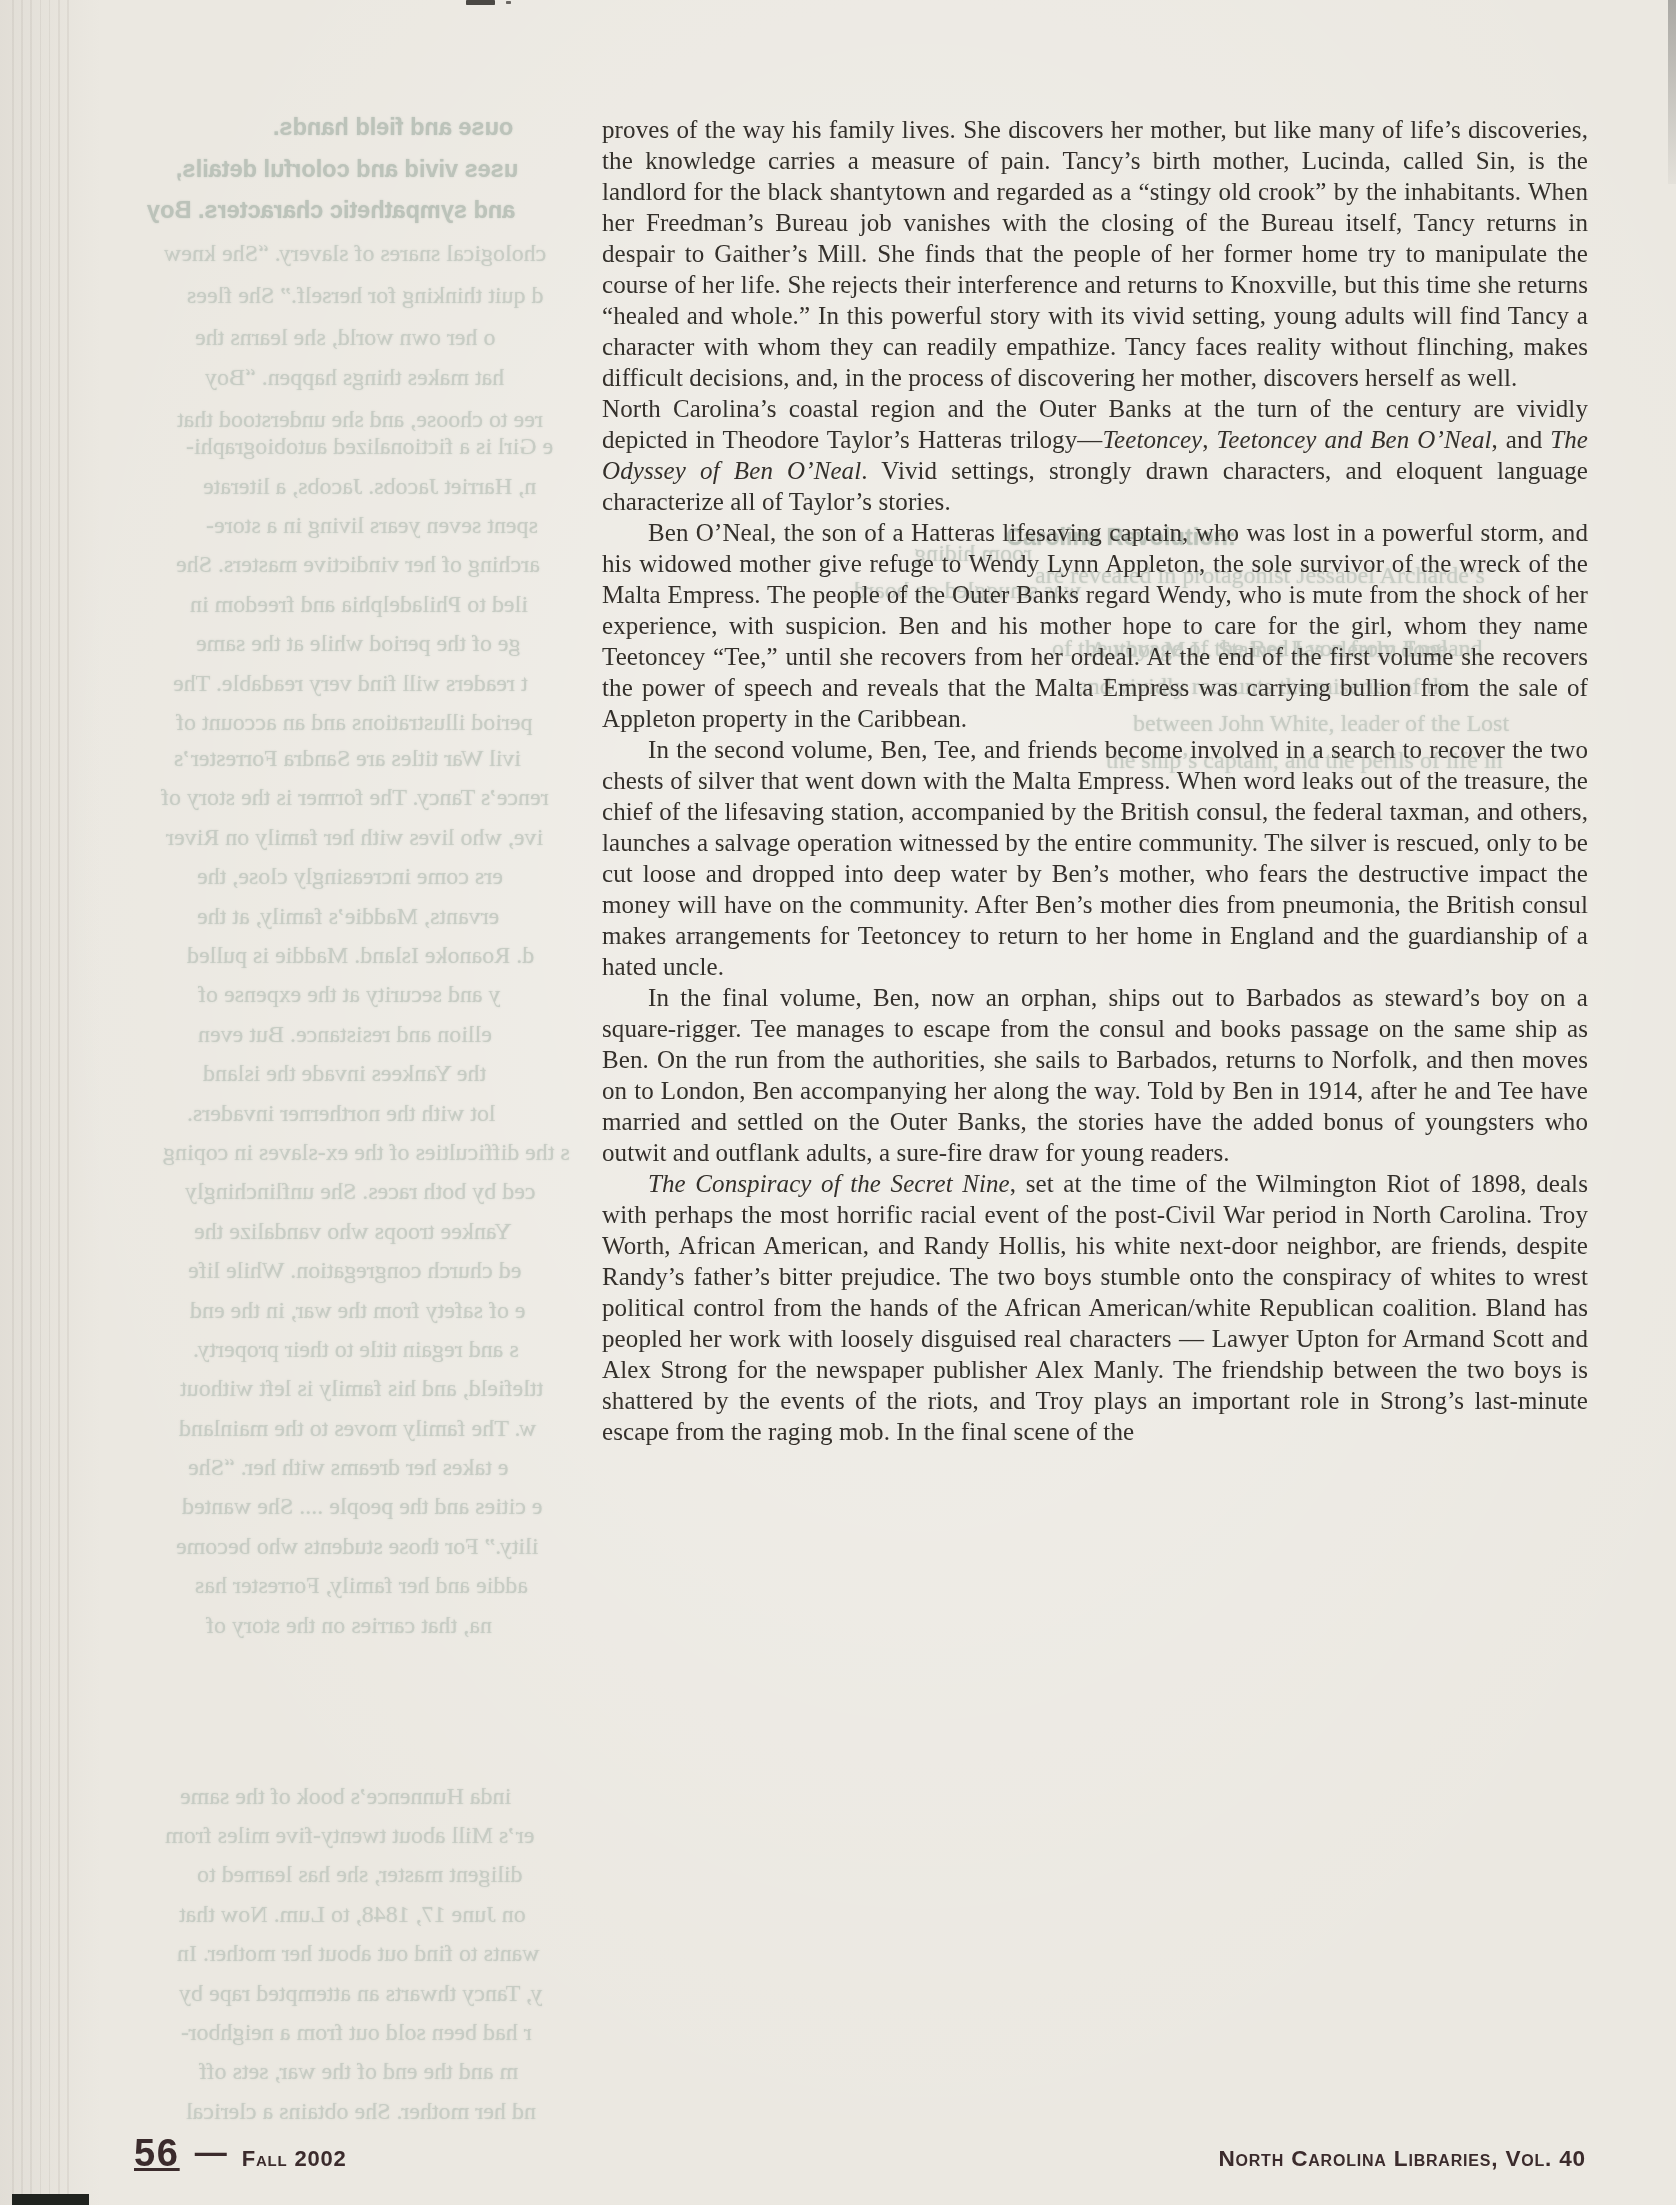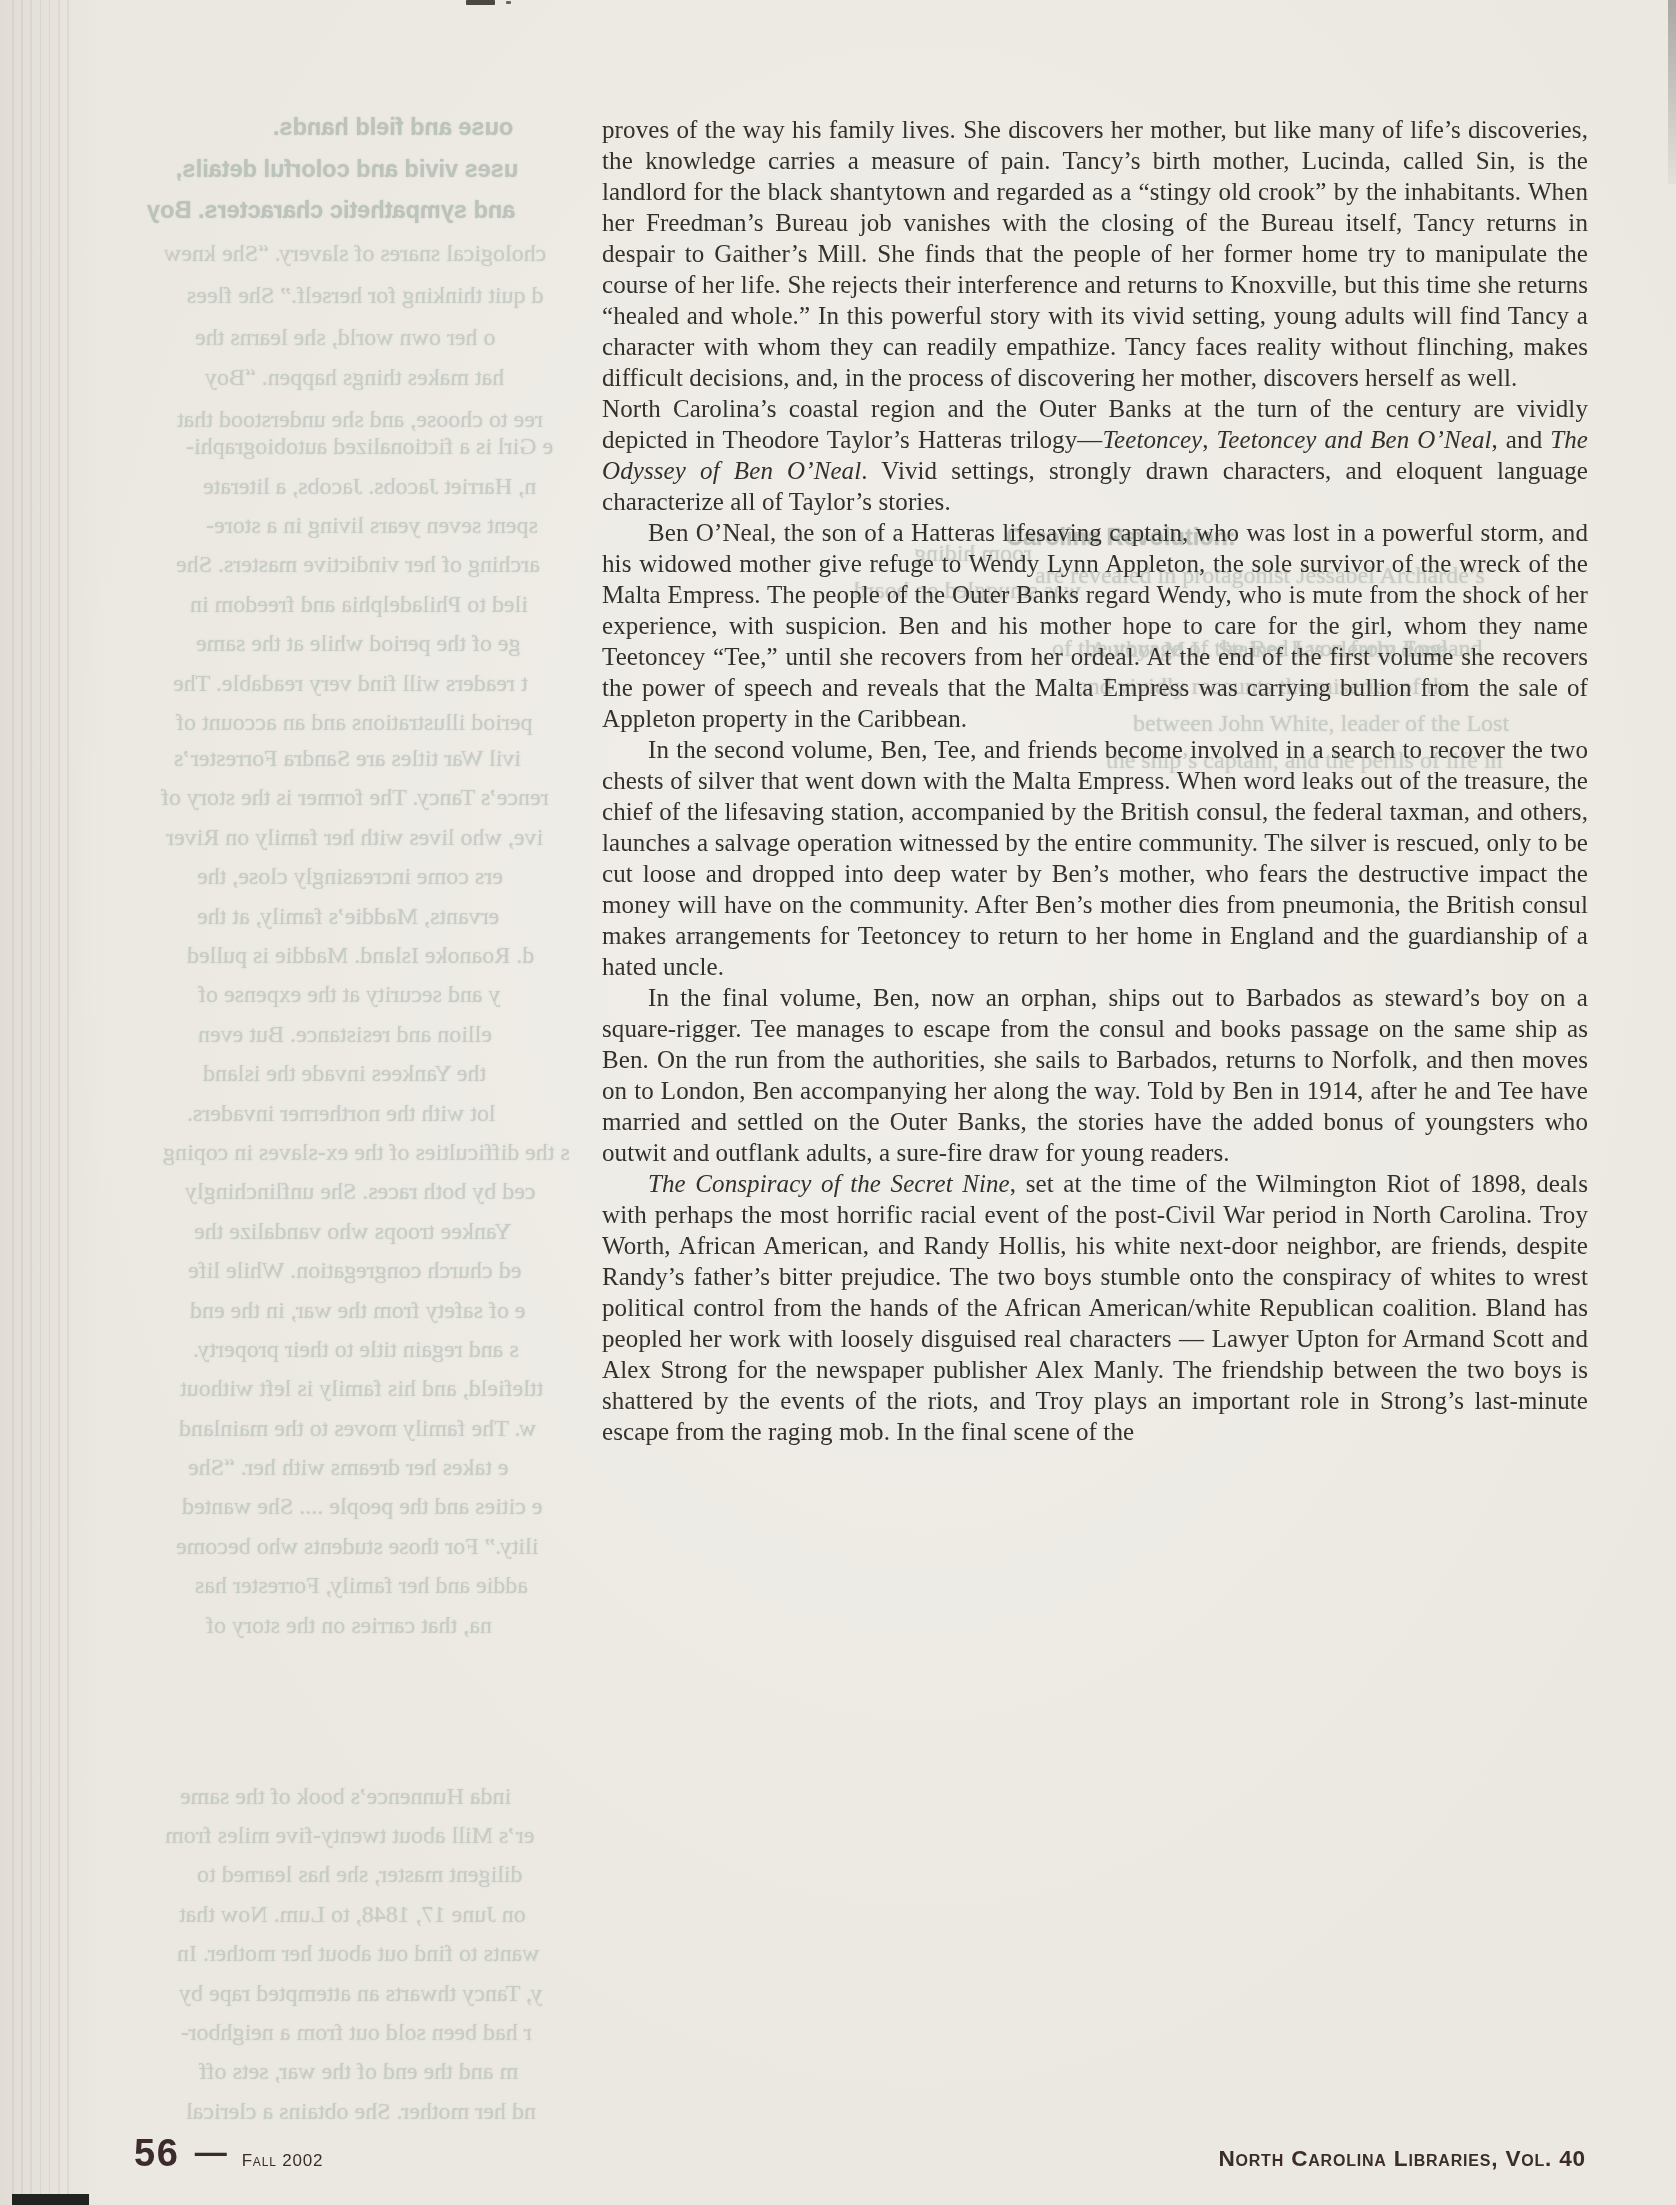--- a/index.html
+++ b/index.html
@@ -89,23 +89,23 @@
     letter-spacing:-0.2px;
   }
   
   .footer{
     position:absolute;left:134px;right:90px;top:2132px;z-index:2;
     display:flex;justify-content:space-between;align-items:baseline;
     font-family:"Liberation Sans","DejaVu Sans",sans-serif;
     color:var(--footer-ink);
   }
   .footer-left{display:flex;align-items:baseline;gap:15px;}
-  .pageno{font-size:38px;font-weight:bold;letter-spacing:1.7px;}
+  .pageno{font-size:38px;font-weight:bold;letter-spacing:1.7px;text-decoration:underline;}
   .fdash{font-size:32px;font-weight:bold;position:relative;top:-3.4px;}
-  .issue{font-variant:small-caps;font-size:17px;font-weight:normal;letter-spacing:0.8px;}
+  .issue{font-variant:small-caps;font-size:22px;font-weight:bold;letter-spacing:0.8px;}
   .footer-right{
     font-variant:small-caps;font-size:22.6px;font-weight:bold;letter-spacing:0.8px;
   }
 </style>
 </head>
 <body>
 
 <div class="page">
   <div class="gutter"></div>
   <div class="gutter-lines"></div>

